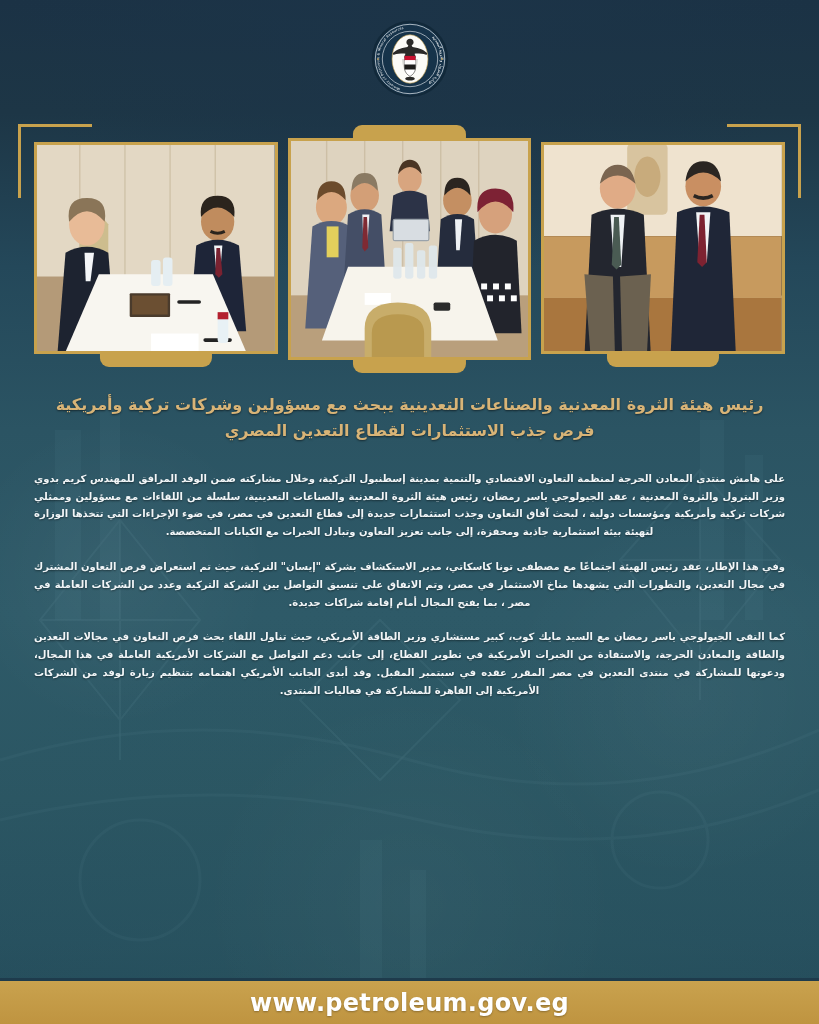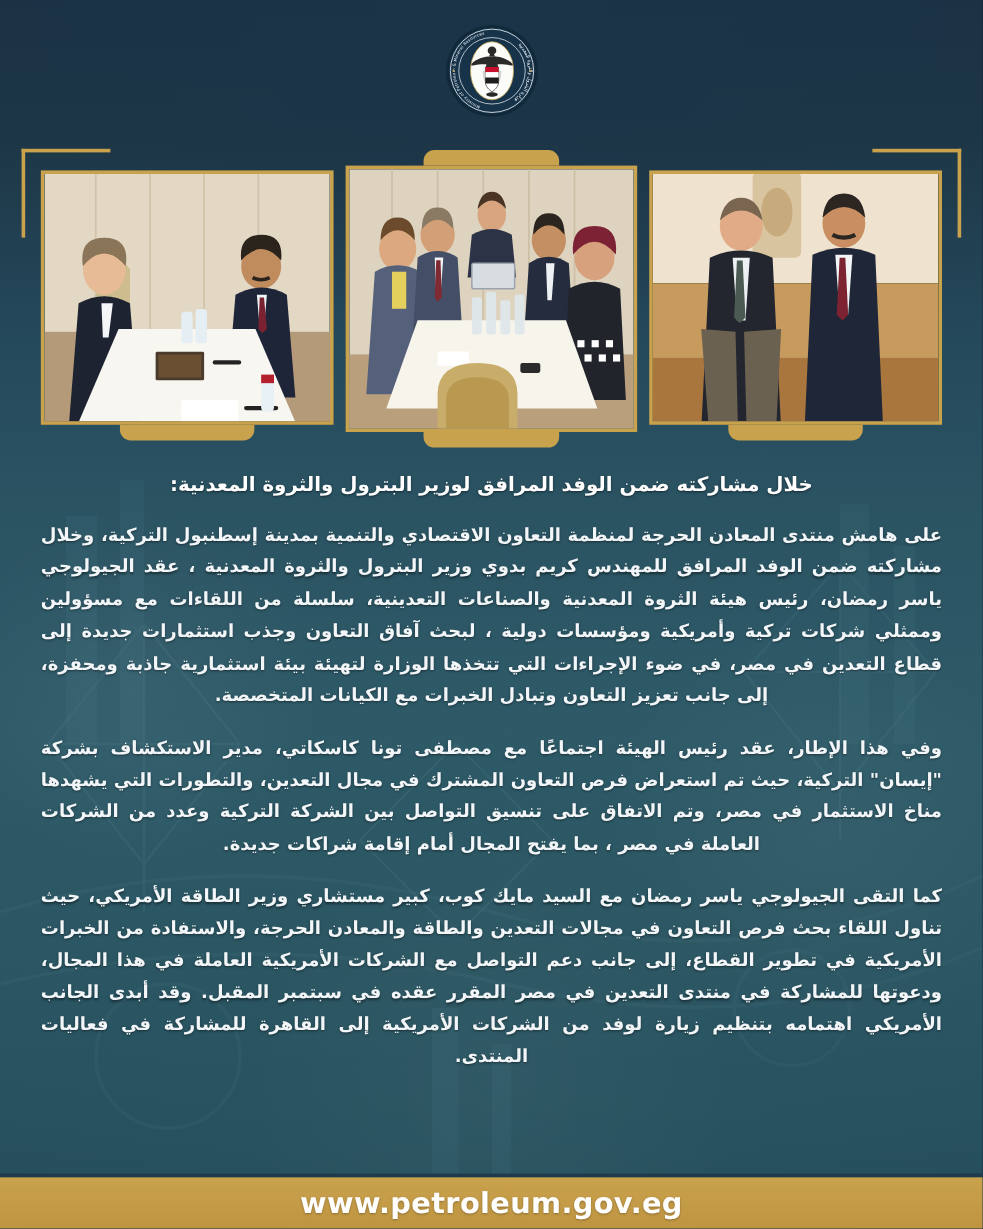--- a/index.html
+++ b/index.html
@@ -129,21 +129,21 @@
     font-weight:bold;
     line-height:1.62;
     text-align:center;
     margin-bottom:26px;
     padding:0 18px;
     text-shadow:0 1px 2px rgba(0,0,0,.5);
   }
 
   .body-text p {
     color:#f2f6f8;
-    font-size:15px;
+    font-size:10px;
     font-weight:bold;
     line-height:1.78;
     text-align:justify;
     text-align-last:center;
     margin-bottom:17px;
     text-shadow:0 1px 2px rgba(0,0,0,.45);
   }
   .body-text p:last-child { margin-bottom:0; }
 
   
@@ -388,22 +388,22 @@
             <rect x="152" y="160" width="9" height="26" rx="3" fill="#e8f1f5"></rect>
             <rect x="152" y="160" width="9" height="6" fill="#b4202e"></rect>
           </g>
         </svg>
       </div>
     </div>
   </div>
 
   <div class="content">
 
-    <h1 class="headline">خلال مشاركته ضمن الوفد المرافق لوزير البترول والثروة المعدنية:</h1>
-
+
+    <h2 class="subheadline">رئيس هيئة الثروة المعدنية والصناعات التعدينية يبحث مع مسؤولين وشركات تركية وأمريكية فرص جذب الاستثمارات لقطاع التعدين المصري</h2>
 
     <div class="body-text">
       <p>على هامش منتدى المعادن الحرجة لمنظمة التعاون الاقتصادي والتنمية بمدينة إسطنبول التركية، وخلال مشاركته ضمن الوفد المرافق للمهندس كريم بدوي وزير البترول والثروة المعدنية ، عقد الجيولوجي ياسر رمضان، رئيس هيئة الثروة المعدنية والصناعات التعدينية، سلسلة من اللقاءات مع مسؤولين وممثلي شركات تركية وأمريكية ومؤسسات دولية ، لبحث آفاق التعاون وجذب استثمارات جديدة إلى قطاع التعدين في مصر، في ضوء الإجراءات التي تتخذها الوزارة لتهيئة بيئة استثمارية جاذبة ومحفزة، إلى جانب تعزيز التعاون وتبادل الخبرات مع الكيانات المتخصصة.</p>
       <p>وفي هذا الإطار، عقد رئيس الهيئة اجتماعًا مع مصطفى تونا كاسكاتي، مدير الاستكشاف بشركة "إيسان" التركية، حيث تم استعراض فرص التعاون المشترك في مجال التعدين، والتطورات التي يشهدها مناخ الاستثمار في مصر، وتم الاتفاق على تنسيق التواصل بين الشركة التركية وعدد من الشركات العاملة في مصر ، بما يفتح المجال أمام إقامة شراكات جديدة.</p>
       <p>كما التقى الجيولوجي ياسر رمضان مع السيد مايك كوب، كبير مستشاري وزير الطاقة الأمريكي، حيث تناول اللقاء بحث فرص التعاون في مجالات التعدين والطاقة والمعادن الحرجة، والاستفادة من الخبرات الأمريكية في تطوير القطاع، إلى جانب دعم التواصل مع الشركات الأمريكية العاملة في هذا المجال، ودعوتها للمشاركة في منتدى التعدين في مصر المقرر عقده في سبتمبر المقبل. وقد أبدى الجانب الأمريكي اهتمامه بتنظيم زيارة لوفد من الشركات الأمريكية إلى القاهرة للمشاركة في فعاليات المنتدى.</p>
     </div>
   </div>
 
   <div class="footer">
     <span class="footer-url">www.petroleum.gov.eg</span>

